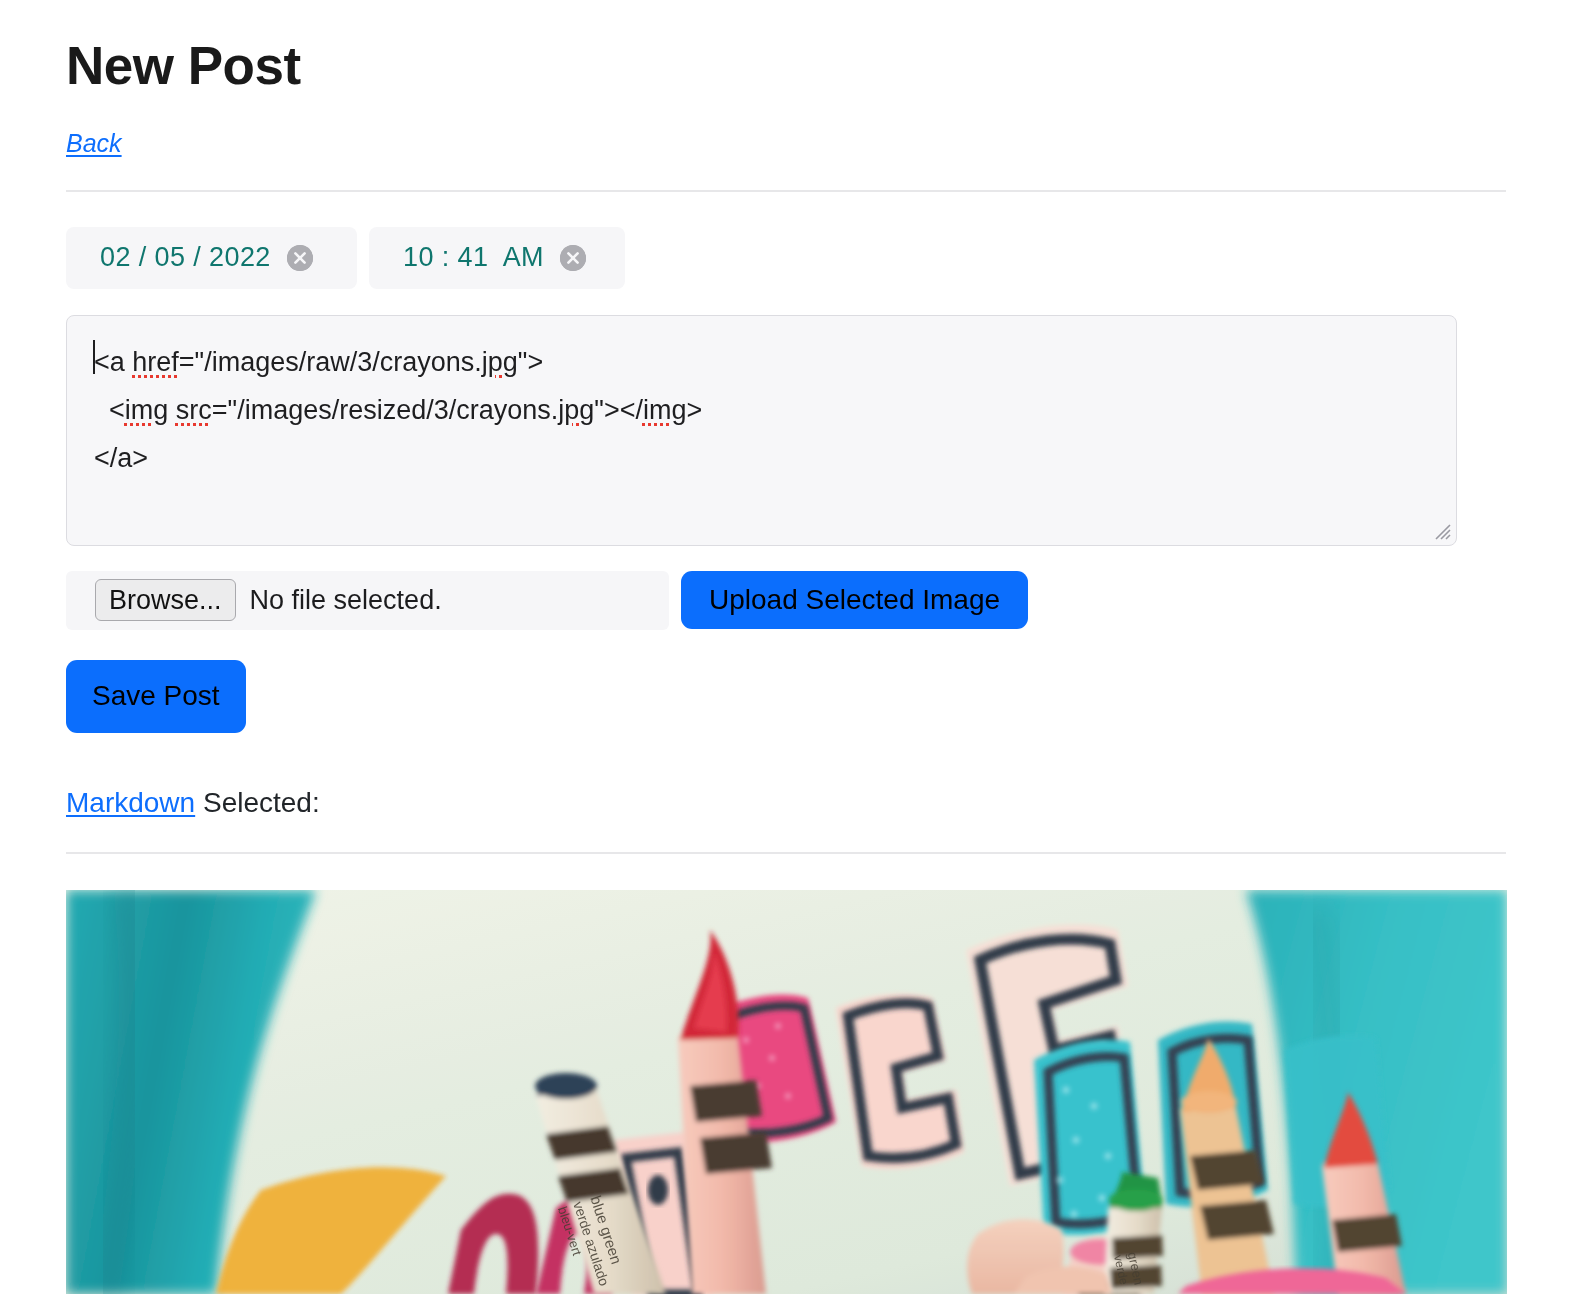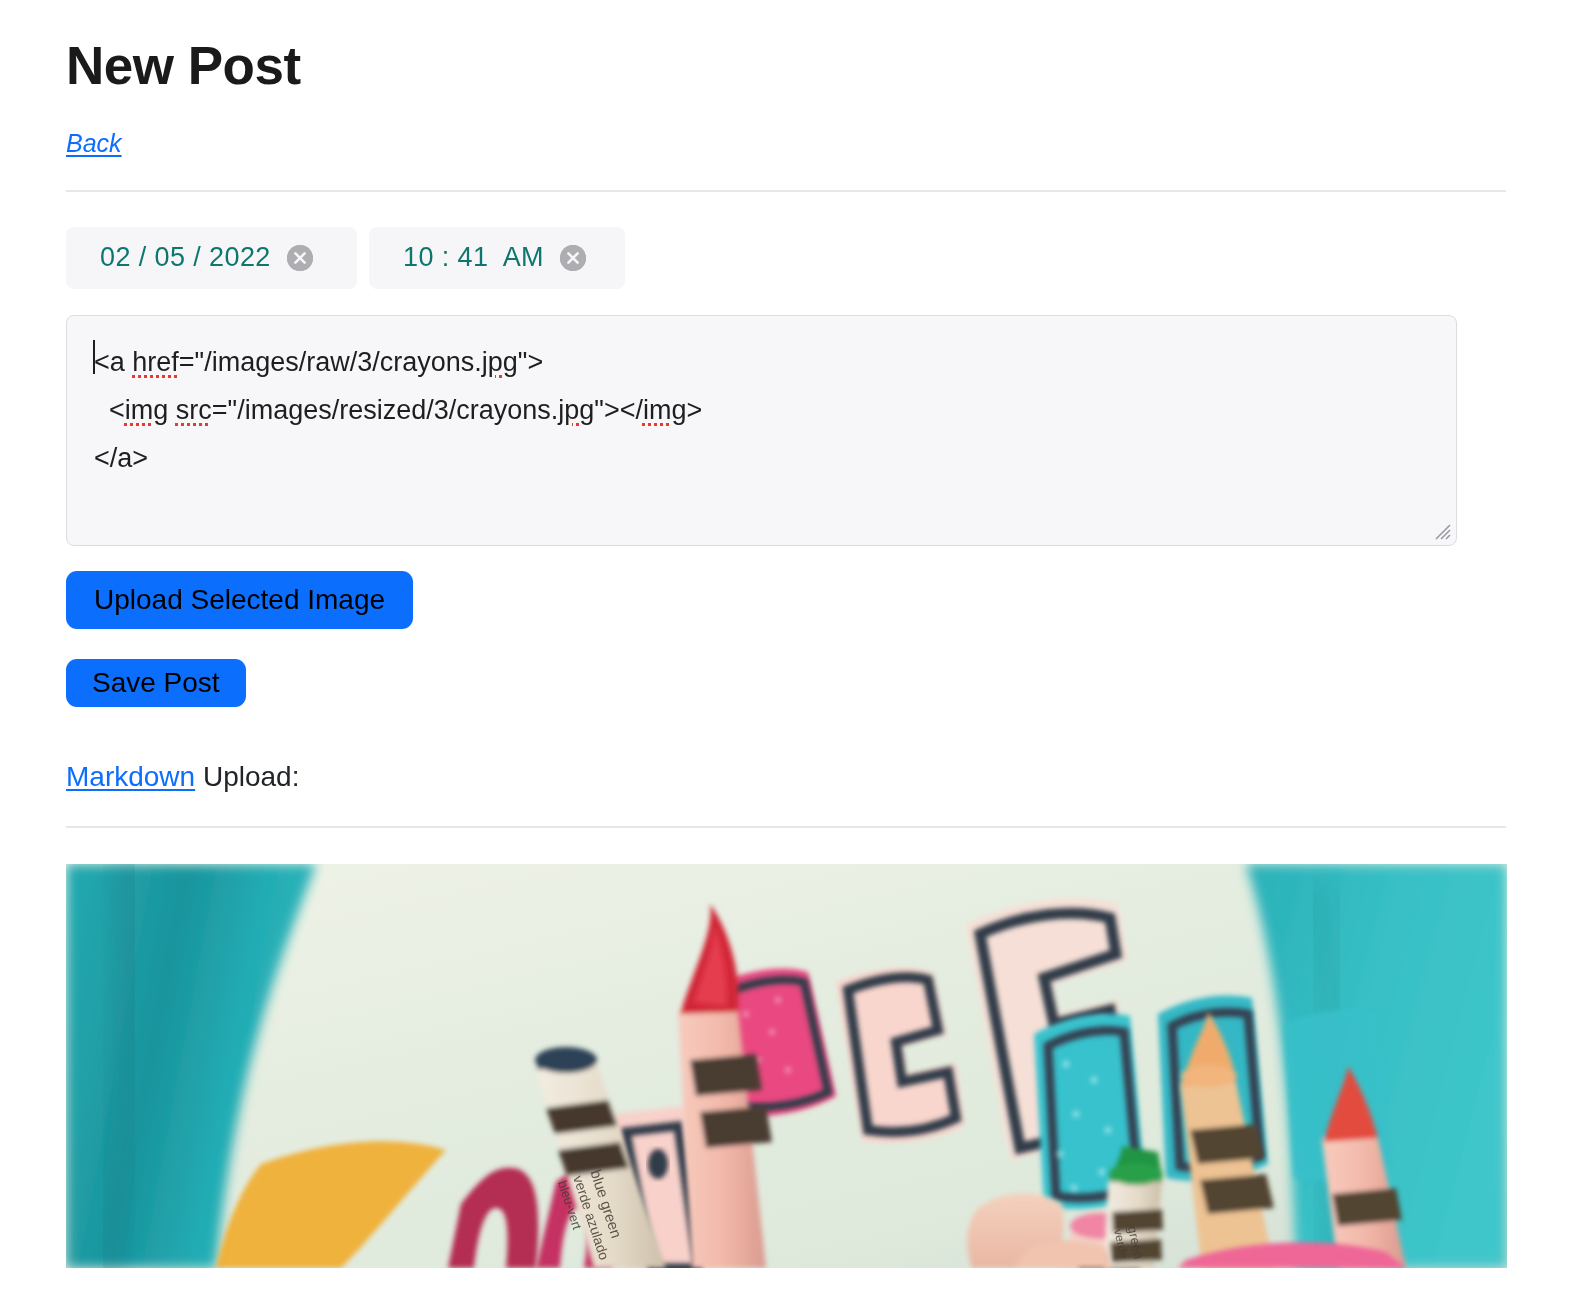--- a/index.html
+++ b/index.html
@@ -184,21 +184,21 @@
     font-size: 28px;
     font-family: "Liberation Sans", sans-serif;
     padding: 0 28px;
     height: 58px;
     display: inline-flex;
     align-items: center;
     justify-content: center;
     cursor: pointer;
   }
   .save-row { margin-top: 30px; }
-  .btn-save { padding: 0 26px; height: 48px; }
+  .btn-save { padding: 0 26px; height: 73px; }
 
   
   .preview-caption {
     margin-top: 54px;
     font-size: 28px;
     color: #212529;
   }
   .preview-caption a.link { font-size: 28px; }
 
   hr.divider.second { margin-top: 33px; }
@@ -263,28 +263,32 @@
 <span><span>  &lt;</span><span class="sp">img</span><span> </span><span class="sp">src</span><span>="/images/resized/3/crayons.</span><span class="sp">jpg</span><span>"&gt;&lt;/</span><span class="sp">img</span><span>&gt;</span></span>
 <span>&lt;/a&gt;</span></pre>
       <span class="resize-grip">
         <svg width="22" height="22" viewBox="0 0 22 22" aria-hidden="true">
           <path d="M21 7 L7 21 M21 12 L12 21 M21 17 L17 21" stroke="#9a9aa2" stroke-width="1.6"></path>
         </svg>
       </span>
     </div>
 
     <div class="file-row">
+      <div class="file-input">
+        <span class="browse-button">Browse...</span>
+        <span class="file-status">No file selected.</span>
+      </div>
       <button class="btn-primary">Upload Selected Image</button>
     </div>
 
     <div class="save-row">
       <button class="btn-primary btn-save">Save Post</button>
     </div>
 
-    <div class="preview-caption"><a class="link">Markdown</a><span> Upload:</span></div>
+    <div class="preview-caption"><a class="link">Markdown</a><span> Selected:</span></div>
 
     <hr class="divider second">
 
     <div class="photo-frame">
       <div class="photo">
         <svg viewBox="0 0 1441 404" preserveAspectRatio="xMidYMid slice" aria-hidden="true">
           <defs>
             <linearGradient id="tealL" x1="0" y1="0" x2="1" y2="0.3">
               <stop offset="0" stop-color="#1aa6ae"></stop>
               <stop offset="0.45" stop-color="#0e8f98"></stop>

